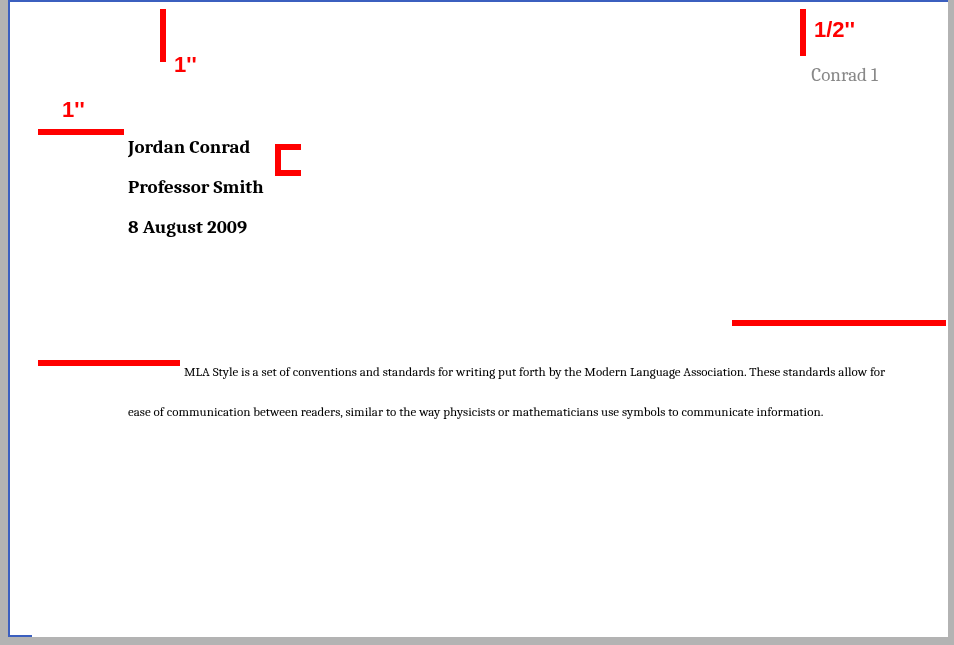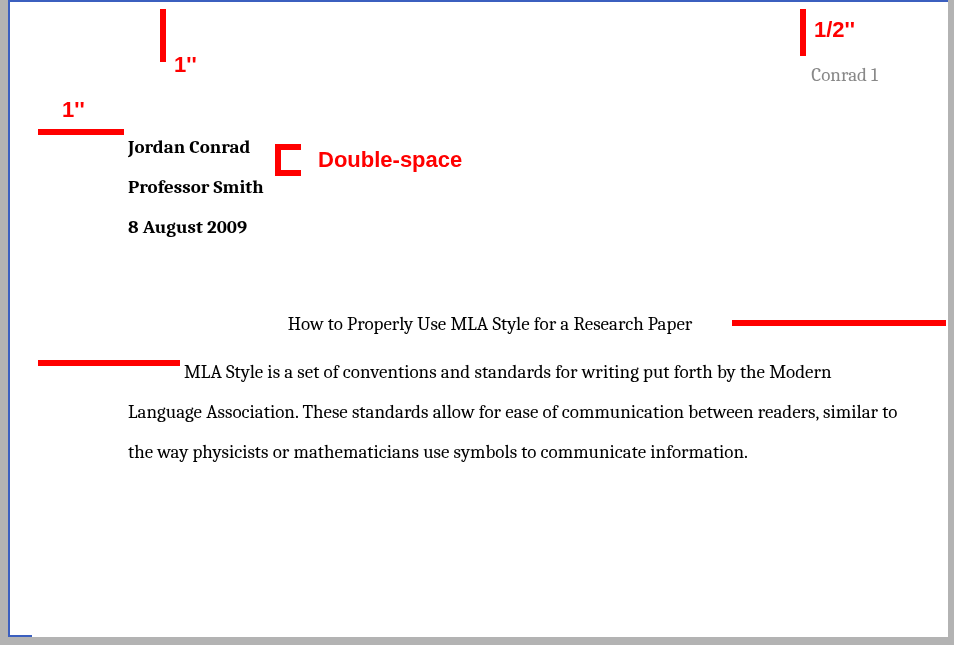--- a/index.html
+++ b/index.html
@@ -62,21 +62,21 @@
       width: 100%;
       text-align: center;
       font-size: 19px;
     }
     .body-text {
       position: absolute;
       top: 350px;
       left: 96px;
       right: 50px;
       line-height: 40px;
-      font-size: 19px;
+      font-size: 13px;
     }
     .body-text .indent {
       display: inline-block;
       width: 56px;
     }
     
     .anno {
       position: absolute;
       color: #ff0000;
       font-family: Arial, Helvetica, sans-serif;
@@ -120,39 +120,37 @@
     <div class="content">
 
       <div class="running-head">Conrad 1</div>
 
       <div class="heading-block">
         <div>Jordan Conrad</div>
         <div>Professor Smith</div>
         <div>8 August 2009</div>
       </div>
 
-      <div class="title-line">How to Properly Use MLA Style for a Research Paper</div>
 
       <div class="body-text">
         <span class="indent"></span><span>MLA Style is a set of conventions and standards for writing put forth by the Modern Language Association. These standards allow for ease of communication between readers, similar to the way physicists or mathematicians use symbols to communicate information.</span>
       </div>
 
       <div class="anno bar-v a-top-v"></div>
       <div class="anno label a-top-v-label">1''</div>
 
       <div class="anno bar-h a-left-h"></div>
       <div class="anno label a-left-h-label">1''</div>
 
       <div class="anno bar-v a-half-v"></div>
       <div class="anno label a-half-v-label">1/2''</div>
 
       <div class="anno bar-v a-ds-bracket-v"></div>
       <div class="anno bar-h a-ds-bracket-t"></div>
       <div class="anno bar-h a-ds-bracket-b"></div>
-      <div class="anno label a-ds-label">Double-space</div>
 
       <div class="anno bar-h a-ct-line"></div>
 
       <div class="anno bar-h a-indent-line"></div>
 
     </div>
   </div>
 </div>
 
 </body></html>

